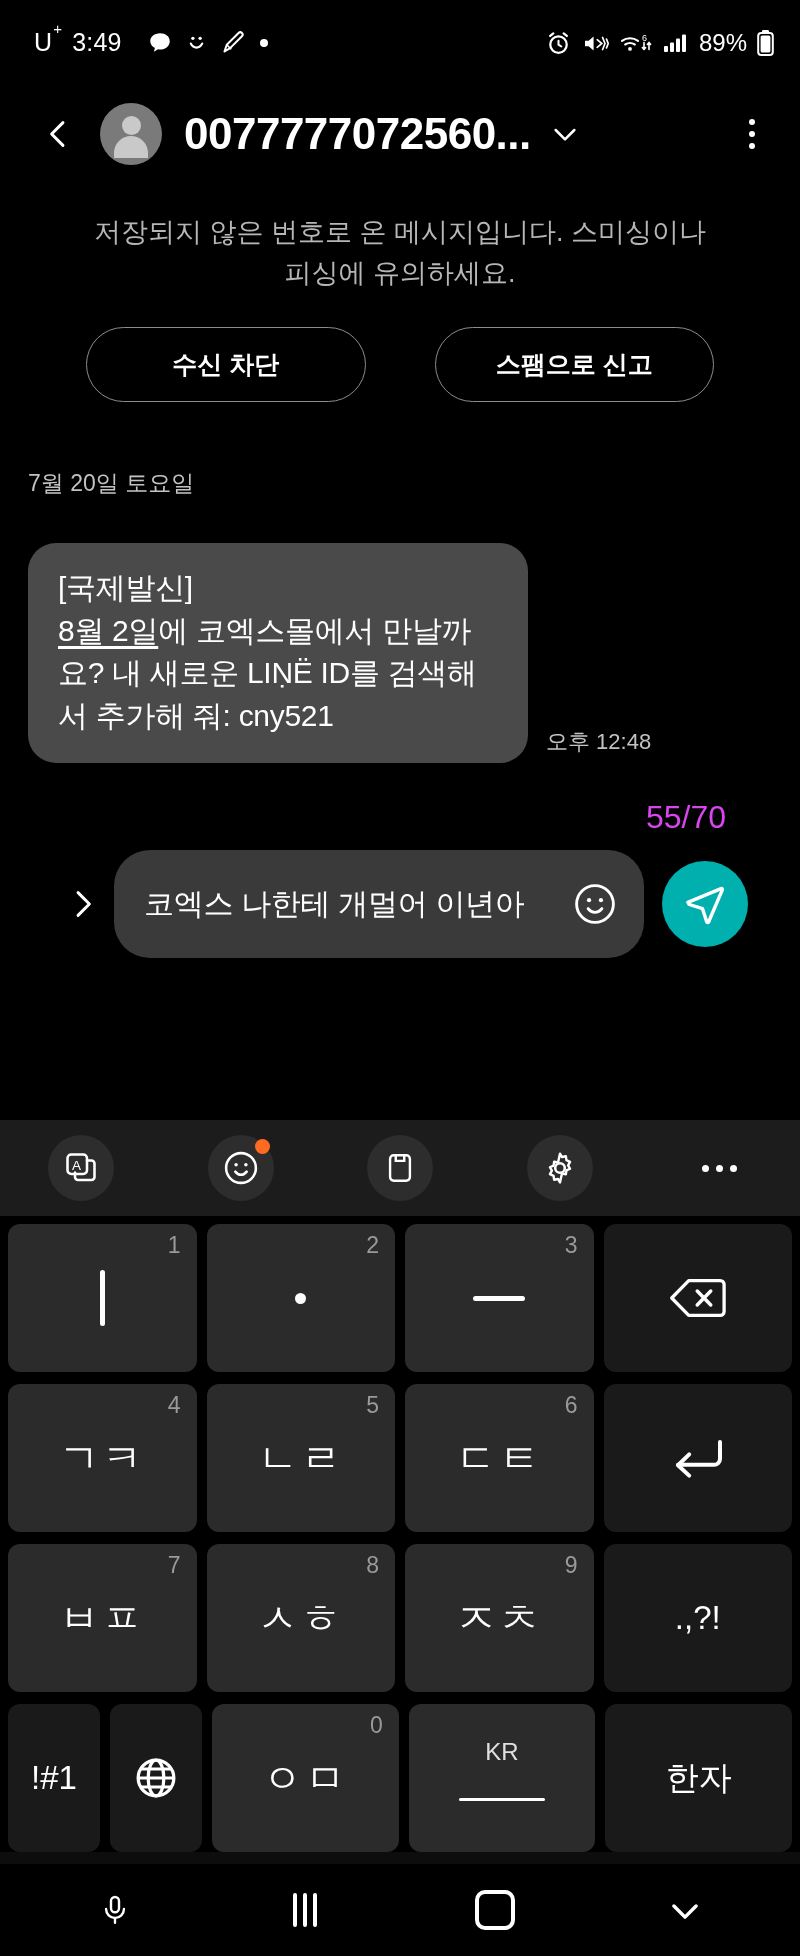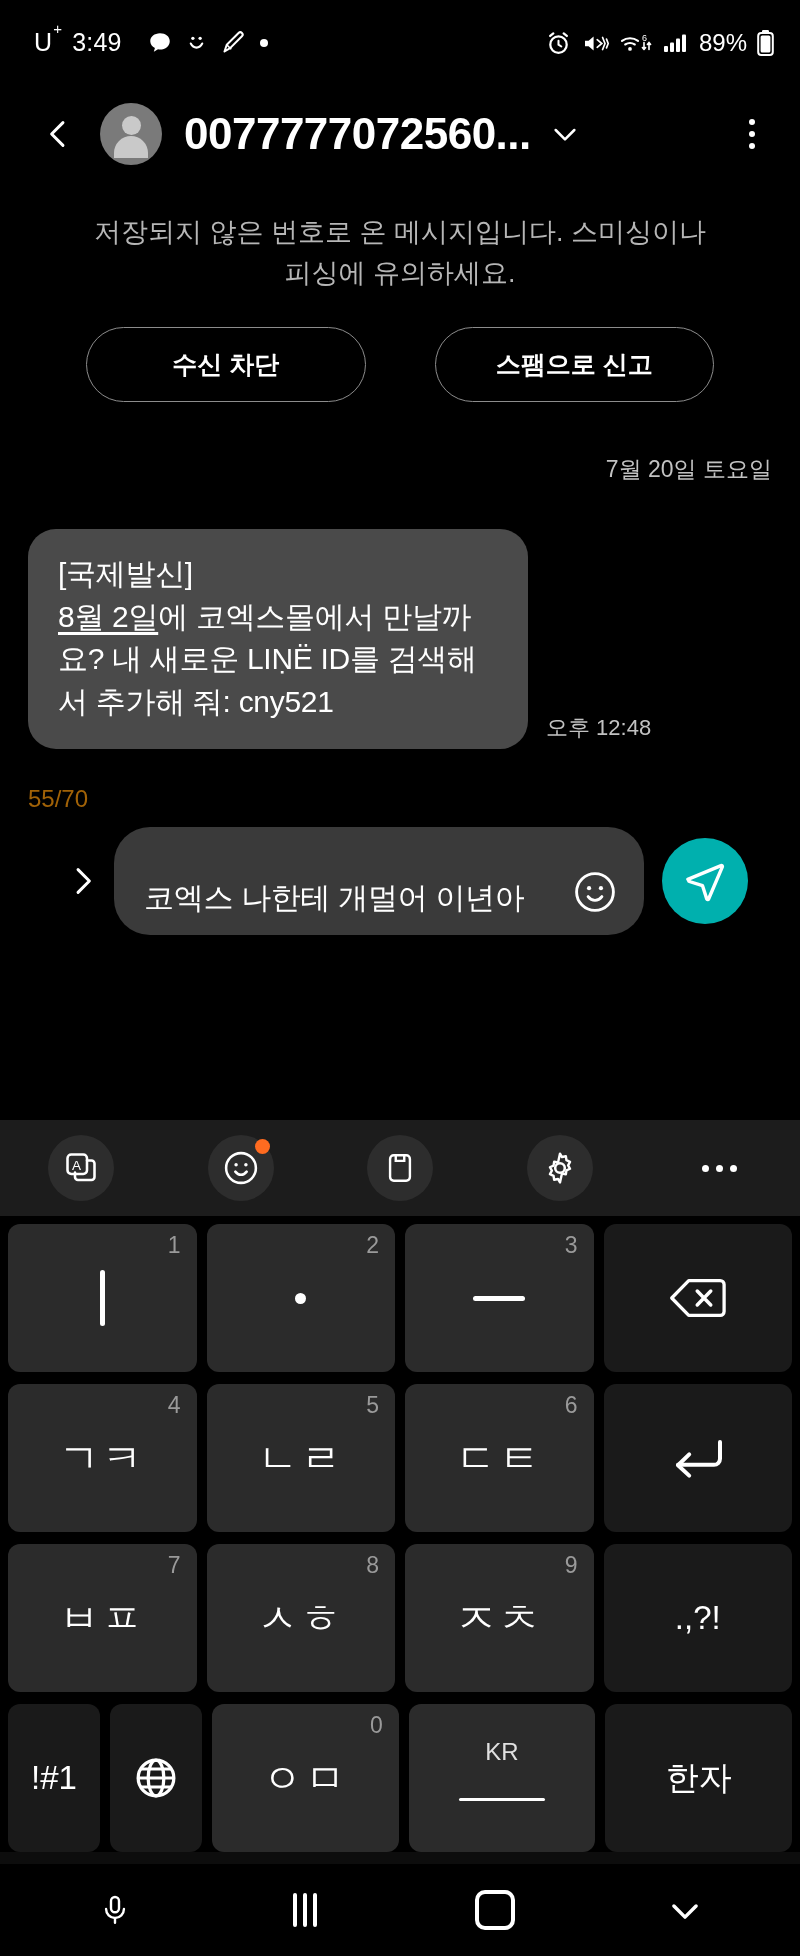--- a/index.html
+++ b/index.html
@@ -51,37 +51,37 @@
   .warntext { font-size:27px; line-height:1.5; color:#b6b6b6; text-align:center; }
   .warnbtns { display:flex; justify-content:center; gap:69px; margin-top:34px; }
   .pillbtn {
     border:1.5px solid #8c8c8c; border-radius:40px; color:#fff;
     font-size:25px; font-weight:700; padding:20px 0; width:285px; text-align:center;
     background:transparent;
   }
 
   
   .convo { flex:1 1 auto; position:relative; padding:0 28px; }
-  .datesep { text-align:right; font-size:23px; color:#c2c2c2; margin-top:52px; margin-bottom:44px; }
+  .datesep { text-align:left; font-size:23px; color:#c2c2c2; margin-top:66px; margin-bottom:44px; }
   .msgrow { display:flex; align-items:flex-end; gap:18px; }
   .bubble {
     background:#4a4a4a; border-radius:28px; padding:24px 30px 26px 30px;
     max-width:500px; font-size:30px; line-height:1.42; letter-spacing:-.3px;
   }
   .bubble .line-link { text-decoration:underline; text-underline-offset:5px;text-align:right; }
   .msgtime { font-size:22px; color:#c2c2c2; padding-bottom:6px; white-space:nowrap; }
 
-  .counter { text-align:left; font-size:24px; color:#a16207; margin-top:36px; padding-right:46px; }
+  .counter { text-align:right; font-size:32px; color:#d946ef; margin-top:36px; padding-right:46px; }
 
   
   .composer { display:flex; align-items:center; gap:0; padding:14px 24px 26px 24px; }
   .expand-btn { width:62px; flex:0 0 62px; display:flex; align-items:center; justify-content:center; }
   .inputwrap {
     flex:1 1 auto; background:#3a3a3a; border-radius:36px;
-    min-height:108px; display:flex; align-items:flex-end; padding:16px 22px 16px 30px;
+    min-height:108px; display:flex; align-items:center; padding:16px 22px 16px 30px;
   }
   .inputtext { flex:1; font-size:30px; line-height:1.4; letter-spacing:-.3px; color:#fff; }
   .emoji-in { width:54px; height:54px; flex:0 0 54px; margin-left:10px; display:flex; align-items:center; justify-content:center; }
   .send-btn {
     width:86px; height:86px; flex:0 0 86px; border-radius:50%; background:#00b0ae;
     display:flex; align-items:center; justify-content:center; margin-left:18px;
   }
 
   
   .kbd { background:#0d0d0d; flex:0 0 auto; }

